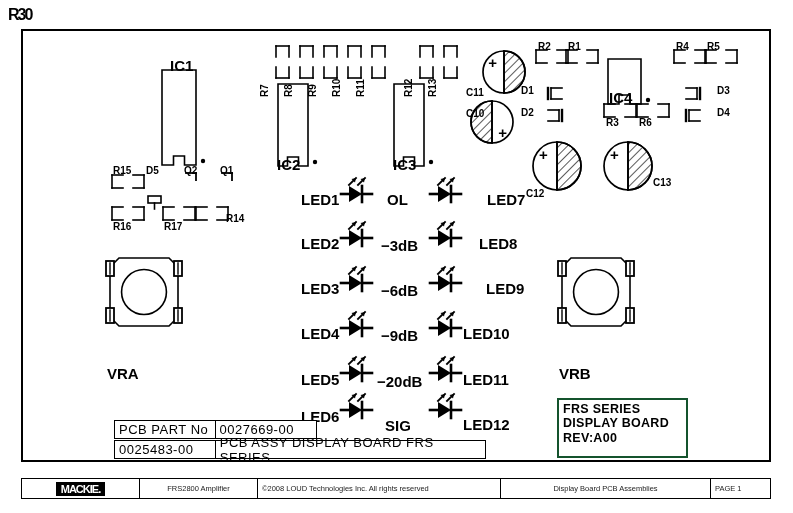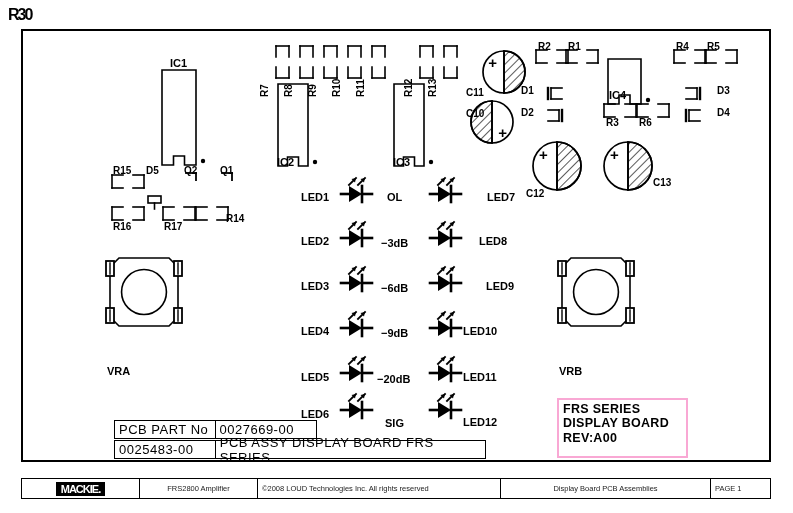--- a/index.html
+++ b/index.html
@@ -1,35 +1,35 @@
 <!DOCTYPE html>
 <html><head>
 <meta charset="utf-8">
 <style>
   html,body{margin:0;padding:0;background:#ffffff;}
   body{width:793px;height:513px;font-family:"Liberation Sans",sans-serif;color:#000;}
   #sheet{position:relative;width:793px;height:513px;overflow:hidden;background:#fff;}
 
   .lbl{position:absolute;font-weight:bold;white-space:nowrap;line-height:1;}
-  .lbl.n{font-size:11px;}
+  .lbl.n{font-size:15px;}
   .lbl.sm{font-size:10px;}
   .vert{transform:rotate(-90deg);transform-origin:left bottom;}
 
   #topref{position:absolute;left:8px;top:6px;font-size:16px;font-weight:bold;letter-spacing:-2px;}
 
   #frame{position:absolute;left:21px;top:29px;width:750px;height:433px;border:2px solid #000;box-sizing:border-box;}
   .capplus{position:absolute;font-size:15px;font-weight:bold;line-height:1;}
 
   
   .tblock{position:absolute;border:1.7px solid #000;box-sizing:border-box;background:#fff;
           font-size:13px;font-weight:normal;letter-spacing:0.5px;display:flex;align-items:center;}
   .tcell{height:100%;display:flex;align-items:center;padding:0 4px;box-sizing:border-box;}
   .tsep{border-right:1.7px solid #000;}
 
-  #revblock{position:absolute;left:557px;top:398px;width:131px;height:60px;border:2px solid #f9a8d4;
+  #revblock{position:absolute;left:557px;top:398px;width:131px;height:60px;border:2px solid #14532d;
             box-sizing:border-box;background:#fff;padding:2px 4px;font-size:12.5px;font-weight:bold;
             line-height:1.14;letter-spacing:0.3px;}
 
   
   #footer{position:absolute;left:21px;top:478px;width:750px;height:21px;border:1.3px solid #000;
           box-sizing:border-box;display:flex;align-items:stretch;background:#fff;}
   .fcell{display:flex;align-items:center;justify-content:center;font-size:7.5px;color:#222;
          padding:0 4px;box-sizing:border-box;border-right:1.3px solid #000;white-space:nowrap;}
   .fcell:last-child{border-right:none;}
   .fcell.left{justify-content:flex-start;}

